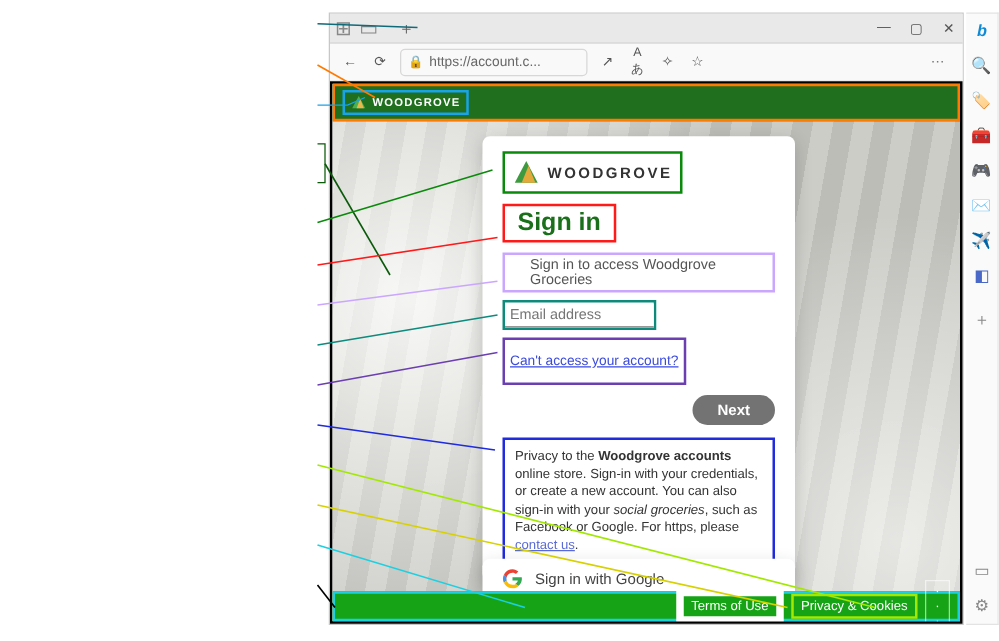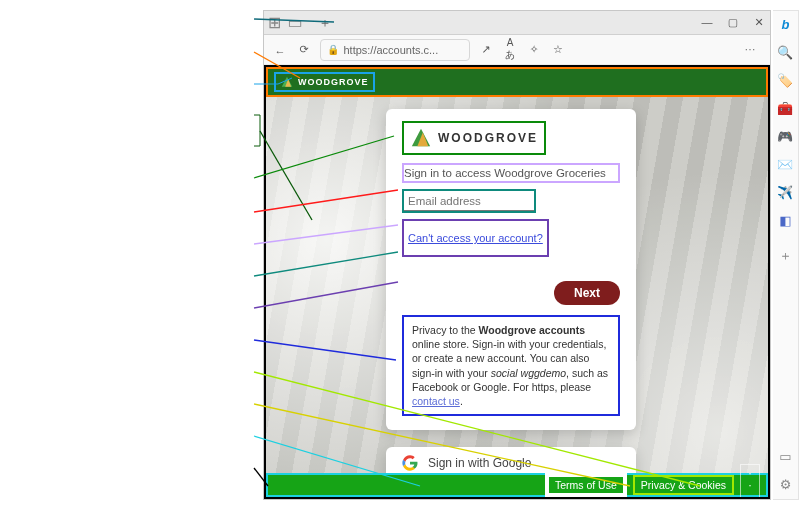--- a/index.html
+++ b/index.html
@@ -41,38 +41,38 @@
   .hdr-logo { display:flex; align-items:center; gap:4px; border:2px solid #1aa3e8; padding:1px 4px; background:#1f6f1f; }
   .hdr-logo svg { width:14px; height:14px; display:block; }
   .hdr-logo-text { font-size:9px; font-weight:600; letter-spacing:1px; color:#fff; }
 
   .card { position:absolute; left:120px; top:42px; width:250px; background:#fff; border-radius:6px; padding:12px 16px 14px; box-shadow:0 4px 14px rgba(0,0,0,0.18); }
   .banner-logo { display:flex; align-items:center; gap:6px; border:2px solid #0a8a0a; padding:4px 6px; width:max-content; margin-bottom:8px; }
   .banner-logo svg { width:22px; height:22px; }
   .banner-text { font-size:12px; font-weight:600; letter-spacing:2px; color:#333; }
 
   .signin-title { display:inline-block; border:2px solid #ff1a1a; padding:2px 10px; font-size:20px; font-weight:600; color:#1a6f1a; margin-bottom:8px; }
-  .desc { font-size:11.5px; color:#555; border:2px solid #cba6ff; padding:2px 0; margin-bottom:6px; }
+  .desc { font-size:11.5px; color:#555; border:2px solid #cba6ff; padding:2px 20px; margin-bottom:6px; }
   .field { margin-bottom:6px; }
   .field input { font-size:11.5px; padding:3px 4px; border:none; border-bottom:1px solid #777; width:100%; outline:none; color:#888; }
   .field-wrap { display:inline-block; border:2px solid #0e8a7d; }
-  .link { font-size:11px; color:#3b4bdc; display:inline-block; border:2px solid #6b3fb0; padding:11px 4px; margin-bottom:24px; }
-  .nextbtn { float:right; background:#7f1d1d; color:#fff; font-size:12px; font-weight:600; padding:5px 20px; border:none; border-radius:14px; cursor:pointer; }
+  .link { font-size:11px; color:#3b4bdc; display:inline-block; border:2px solid #6b3fb0; padding:11px 4px; margin-bottom:8px; }
+  .nextbtn { float:right; background:#737373; color:#fff; font-size:12px; font-weight:600; padding:5px 20px; border:none; border-radius:14px; cursor:pointer; }
   .clr { clear:both; }
   .pagetext { font-size:10.5px; color:#333; border:2px solid #1f2bdc; padding:6px 8px; margin-top:10px; line-height:1.35; }
   .pagetext b { font-weight:700; }
   .pagetext i { font-style:italic; }
   .helplink { color:#5a6bd6; }
 
   .google-card { position:absolute; left:120px; top:380px; width:250px; background:#fff; border-radius:6px; padding:8px 16px; box-shadow:0 4px 14px rgba(0,0,0,0.15); display:flex; align-items:center; gap:10px; font-size:12px; color:#444; }
   .g-logo { width:16px; height:16px; }
 
   .ftr { position:absolute; left:0; right:0; bottom:0; height:24px; background:#16a416; border:2px solid #1cd0e0; display:flex; justify-content:flex-end; align-items:center; gap:6px; padding-right:6px; }
   .ftr a { font-size:10.5px; color:#fff; text-decoration:none; padding:2px 6px; }
-  .ftr .terms { border:4px solid #ffffff; }
+  .ftr .terms { border:6px solid #ffffff; }
   .ftr .privacy { border:2px solid #a2e800; }
   .ftr .more { border:1px solid rgba(255,255,255,0.6); width:20px; text-align:center; }
 
   
   .sidebar { position:absolute; right:0; top:10px; width:26px; height:490px; border:1px solid #e3e3e3; border-left:none; background:#fafafa; display:flex; flex-direction:column; align-items:center; padding-top:4px; gap:10px; }
   .sb-icon { width:18px; height:18px; display:flex; align-items:center; justify-content:center; font-size:13px; }
   .sb-spacer { flex:1; }
   .sb-bottom { display:flex; flex-direction:column; gap:10px; padding-bottom:6px; }
 
   
@@ -111,21 +111,21 @@
       <span>▢</span>
       <span>✕</span>
     </div>
   </div>
 
   <div class="addrbar">
     <span class="iconbtn">←</span>
     <span class="iconbtn">⟳</span>
     <div class="urlbox">
       <span class="lock">🔒</span>
-      <span class="urltext">https://accounts.c...</span>
+      <span class="urltext">https://account.c...</span>
     </div>
     <span class="iconbtn">↗</span>
     <span class="iconbtn" style="font-size:10px;">Aあ</span>
     <span class="iconbtn">✧</span>
     <span class="iconbtn">☆</span>
     <div class="addr-right">
       <span class="iconbtn">⋯</span>
     </div>
   </div>
 
@@ -143,33 +143,34 @@
     </div>
 
     <div class="card">
       <div class="banner-logo">
         <svg viewBox="0 0 24 24">
           <polygon points="2,21 12,2 22,21" fill="#3e9a3e"></polygon>
             <polygon points="8,21 14,6 20,21" fill="#e3a93b"></polygon>
         </svg>
         <span class="banner-text">WOODGROVE</span>
       </div>
+      <div class="signin-title">Sign in</div>
       <div class="desc">Sign in to access Woodgrove Groceries</div>
       <div class="field">
         <span class="field-wrap">
-          <input type="text" style="width: 130px;" placeholder="Email address">
+          <input type="text" style="width: 119px;" placeholder="Email address">
         </span>
       </div>
       <a href="#" class="link">Can't access your account?</a>
       <div>
         <button class="nextbtn">Next</button>
         <div class="clr"></div>
       </div>
       <div class="pagetext">
-        <span>Privacy to the </span><b>Woodgrove accounts</b><span> online store. Sign-in with your credentials, or create a new account. You can also sign-in with your </span><i>social wggdemo</i><span>, such as Facebook or Google. For https, please </span><a href="#" class="helplink">contact us</a><span>.</span>
+        <span>Privacy to the </span><b>Woodgrove accounts</b><span> online store. Sign-in with your credentials, or create a new account. You can also sign-in with your </span><i>social groceries</i><span>, such as Facebook or Google. For https, please </span><a href="#" class="helplink">contact us</a><span>.</span>
       </div>
     </div>
 
     <div class="google-card">
       <svg class="g-logo" viewBox="0 0 48 48">
         <path fill="#EA4335" d="M24 9.5c3.9 0 6.6 1.7 8.1 3.1l5.9-5.9C34.4 3.3 29.7 1 24 1 14.8 1 6.9 6.6 3.3 14.7l6.9 5.4C12 13.6 17.4 9.5 24 9.5z"></path>
         <path fill="#34A853" d="M46.5 24.5c0-1.6-.1-2.8-.4-4.1H24v7.8h12.7c-.5 2.8-2.3 5.8-5.8 7.9l6.7 5.2C43 37.4 46.5 31.5 46.5 24.5z"></path>
         <path fill="#4A90E2" d="M10.2 28.1c-.5-1.3-.7-2.7-.7-4.1s.3-2.8.7-4.1l-6.9-5.4C1.8 17.6 1 20.7 1 24s.8 6.4 2.3 9.5l6.9-5.4z"></path>
         <path fill="#FBBC05" d="M24 47c6.1 0 11.2-2 14.9-5.5l-6.7-5.2c-1.9 1.3-4.5 2.2-8.2 2.2-6.6 0-12-4.1-13.8-10.4l-6.9 5.4C6.9 41.4 14.8 47 24 47z"></path>
       </svg>

